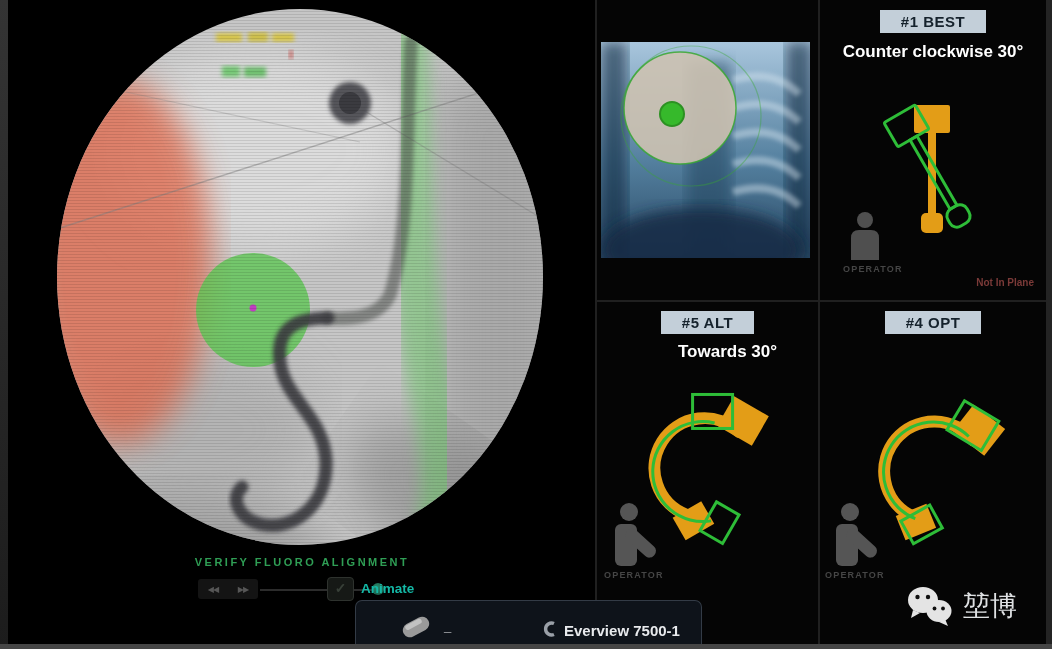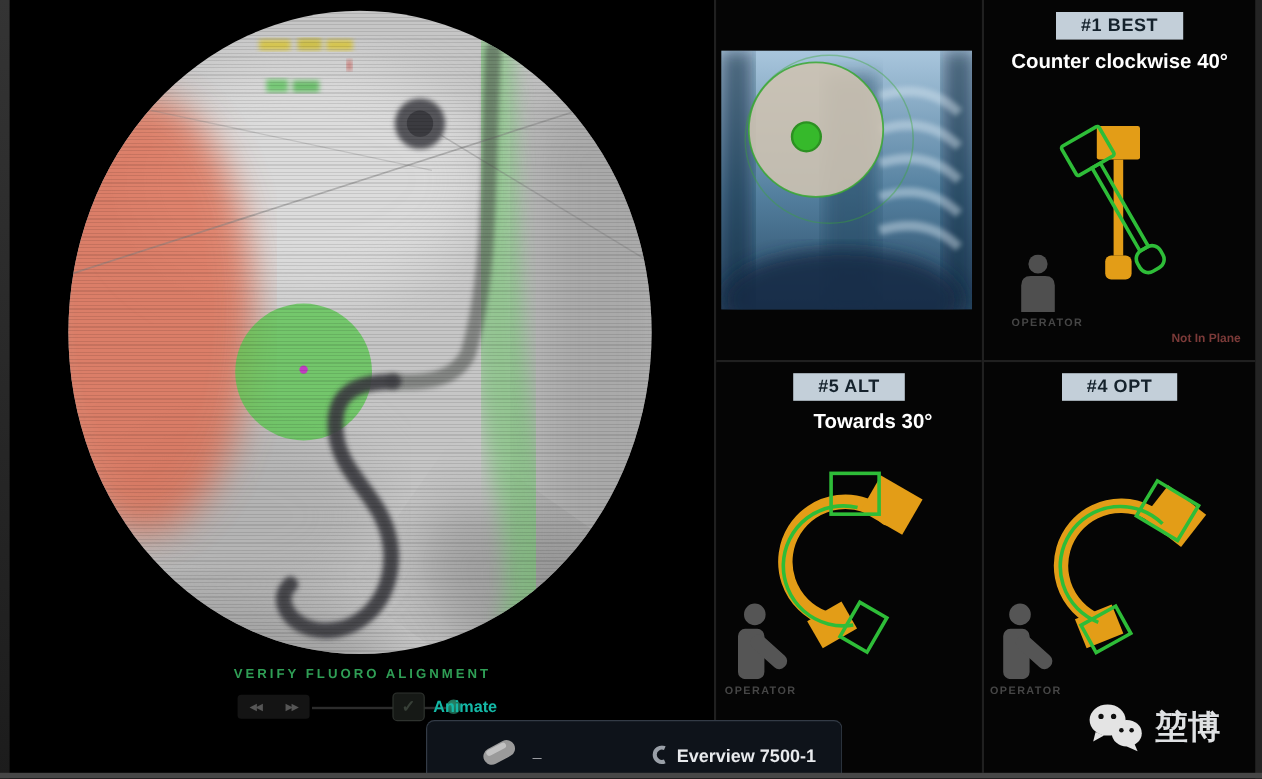--- a/index.html
+++ b/index.html
@@ -37,21 +37,21 @@
   .instruction{width:100%;text-align:center;color:#fff;font-size:17px;font-weight:bold;}
   .operator-label{color:#464646;font-size:9px;font-weight:bold;letter-spacing:1.2px;}
   #not-in-plane{color:#7b3a38;font-size:10px;font-weight:bold;}
   
   #bottom-bar{left:355px;top:600px;width:345px;height:44px;background:#0e131a;
     border:1px solid #333b46;border-bottom:none;border-radius:7px 7px 0 0;}
   #bottom-bar .tool-underscore{left:88px;top:18px;color:#e8eaed;font-size:13px;font-weight:bold;}
   #device-name{left:208px;top:21px;color:#e8eaed;font-size:15px;font-weight:bold;}
   
   #watermark{left:903px;top:583px;width:145px;height:45px;display:flex;align-items:center;}
-  #watermark-text{color:#dfe1e3;font-size:27px;font-weight:bold;margin-left:8px;
+  #watermark-text{color:#dfe1e3;font-size:27px;font-weight:normal;margin-left:8px;
     font-family:"DejaVu Sans",sans-serif;}
 </style>
 </head>
 <body>
 
 <div id="screen">
 
   <div id="fluoro-panel" class="abs">
     <svg width="588" height="644">
       <defs>
@@ -164,21 +164,21 @@
         <circle cx="90" cy="74" r="70" fill="none" stroke="#3aa832" stroke-width="1.2" opacity=".4"></circle>
         <circle cx="71" cy="72" r="12" fill="#36b92b" stroke="#2c9122" stroke-width="2"></circle>
       </g>
     </svg>
   </div>
 
   <div class="abs sub-panel" style="left:820px;top:0;width:226px;height:300px;">
     <div class="badge-row abs" style="top:10px;">
       <span class="panel-badge">#1 BEST</span>
     </div>
-    <div class="instruction abs" style="top:42px;">Counter clockwise 40°</div>
+    <div class="instruction abs" style="top:42px;">Counter clockwise 30°</div>
     <svg class="abs" style="left:0;top:95px;" width="226" height="150">
       <g fill="#e39d17">
         <rect x="94" y="10" width="36" height="28" rx="2"></rect>
         <rect x="108" y="38" width="8" height="80"></rect>
         <rect x="101" y="118" width="22" height="20" rx="5"></rect>
       </g>
       <g fill="none" stroke="#2ebd38" stroke-width="3" transform="rotate(-30 112 75)">
         <rect x="94" y="10" width="36" height="28" rx="2"></rect>
         <rect x="108" y="38" width="8" height="80"></rect>
         <rect x="101" y="118" width="22" height="20" rx="8"></rect>

